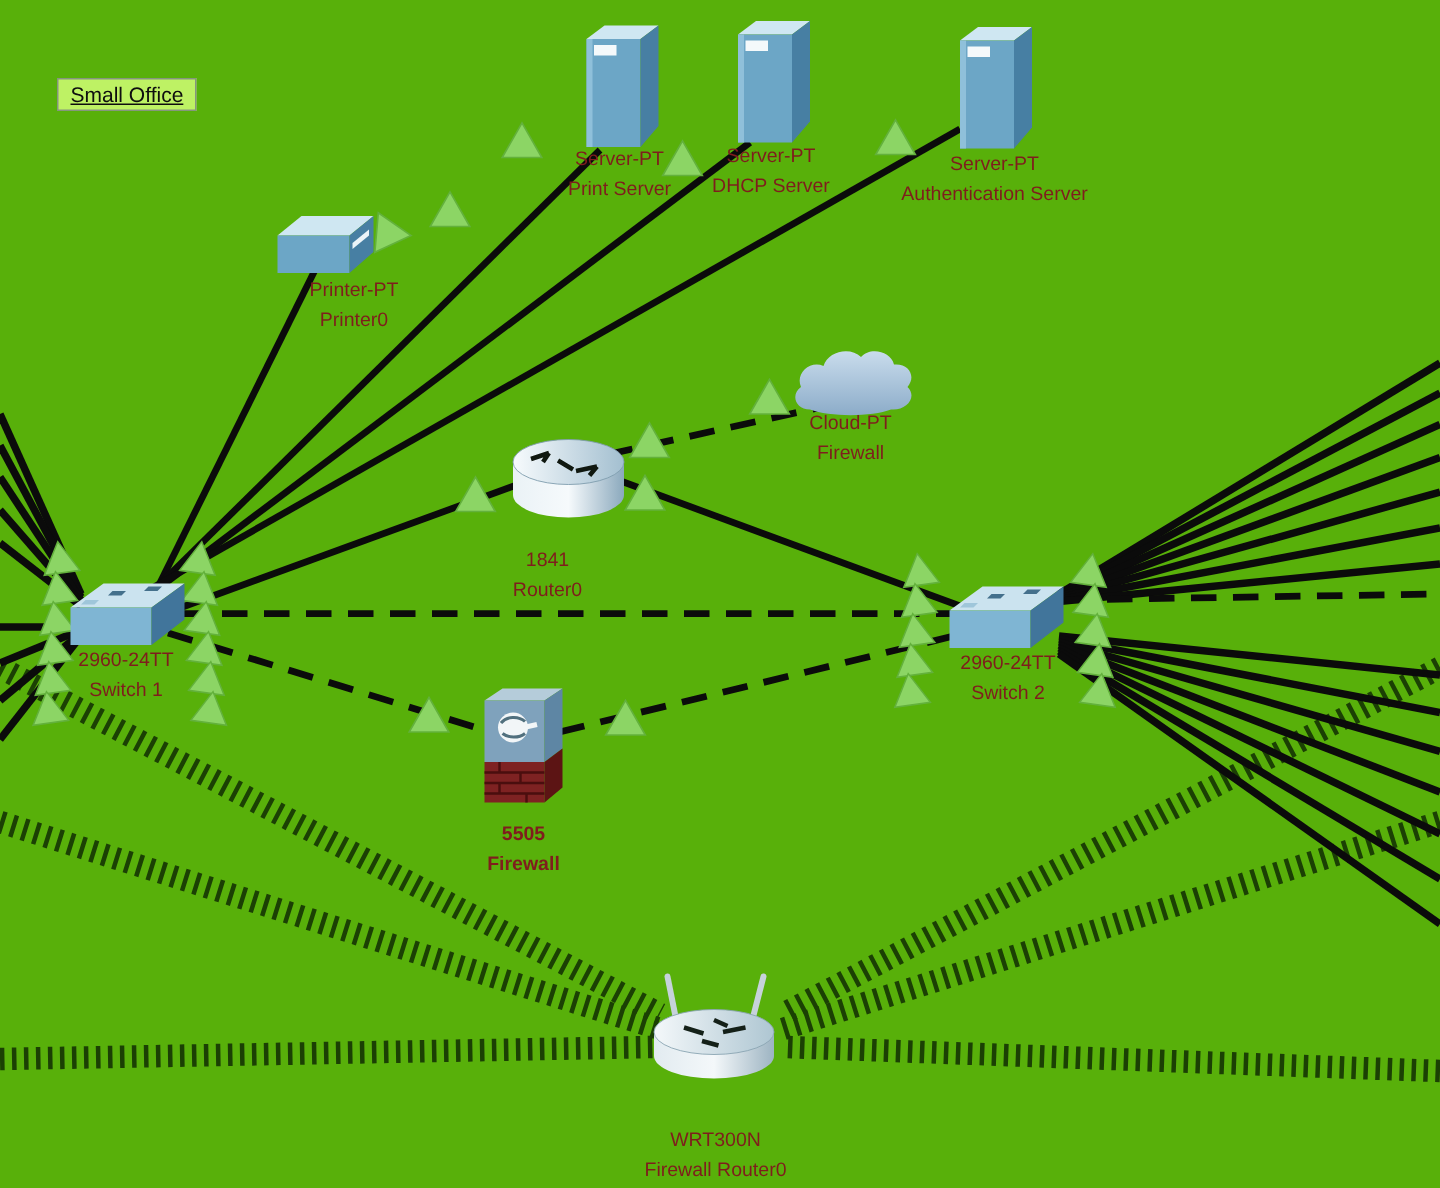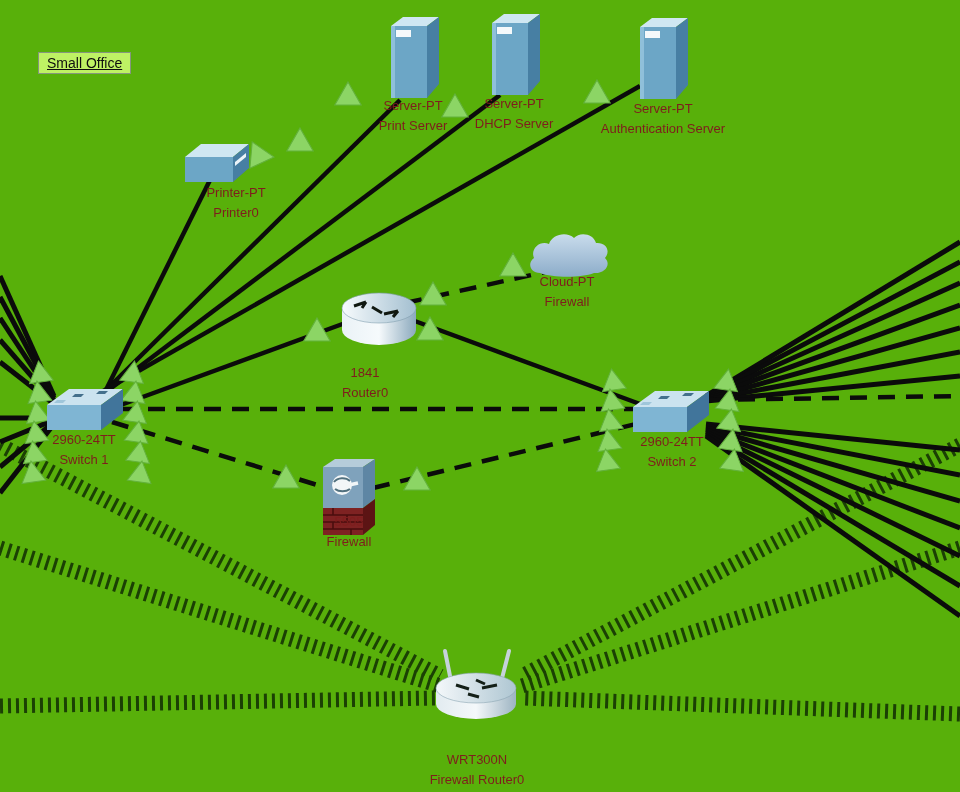--- a/index.html
+++ b/index.html
@@ -245,21 +245,21 @@
       <div>Router0</div>
   </div>
   <div class="lbl" style="left:84px;top:430px;">
     <div>2960-24TT</div>
       <div>Switch 1</div>
   </div>
   <div class="lbl" style="left:672px;top:432px;">
     <div>2960-24TT</div>
       <div>Switch 2</div>
   </div>
-  <div class="lbl" style="left:349px;top:512px;">
+  <div class="lbl" style="left:349px;top:546px;font-weight:bold;">
     <div>5505</div>
       <div>Firewall</div>
   </div>
   <div class="lbl" style="left:477px;top:750px;">
     <div>WRT300N</div>
       <div>Firewall Router0</div>
   </div>
 
   <div class="title-box">
     <span>Small Office</span>

